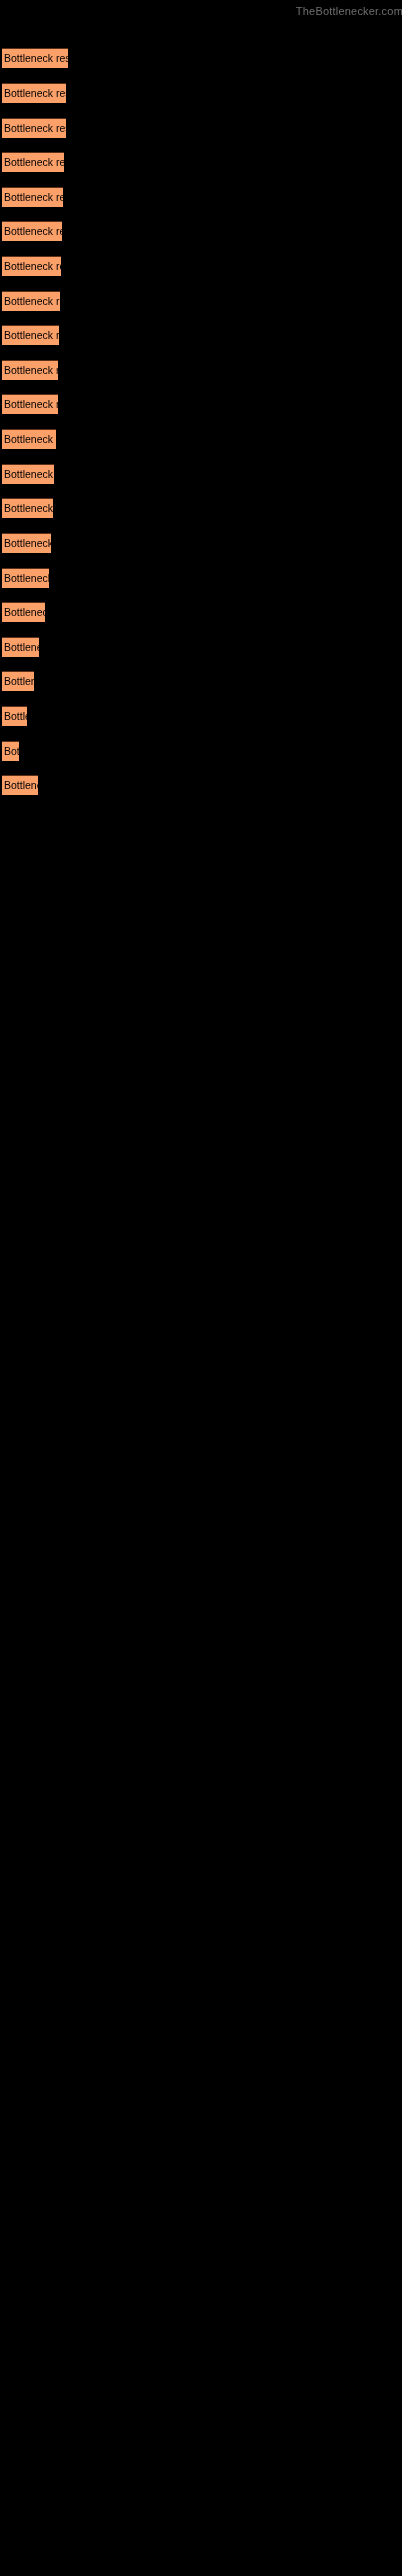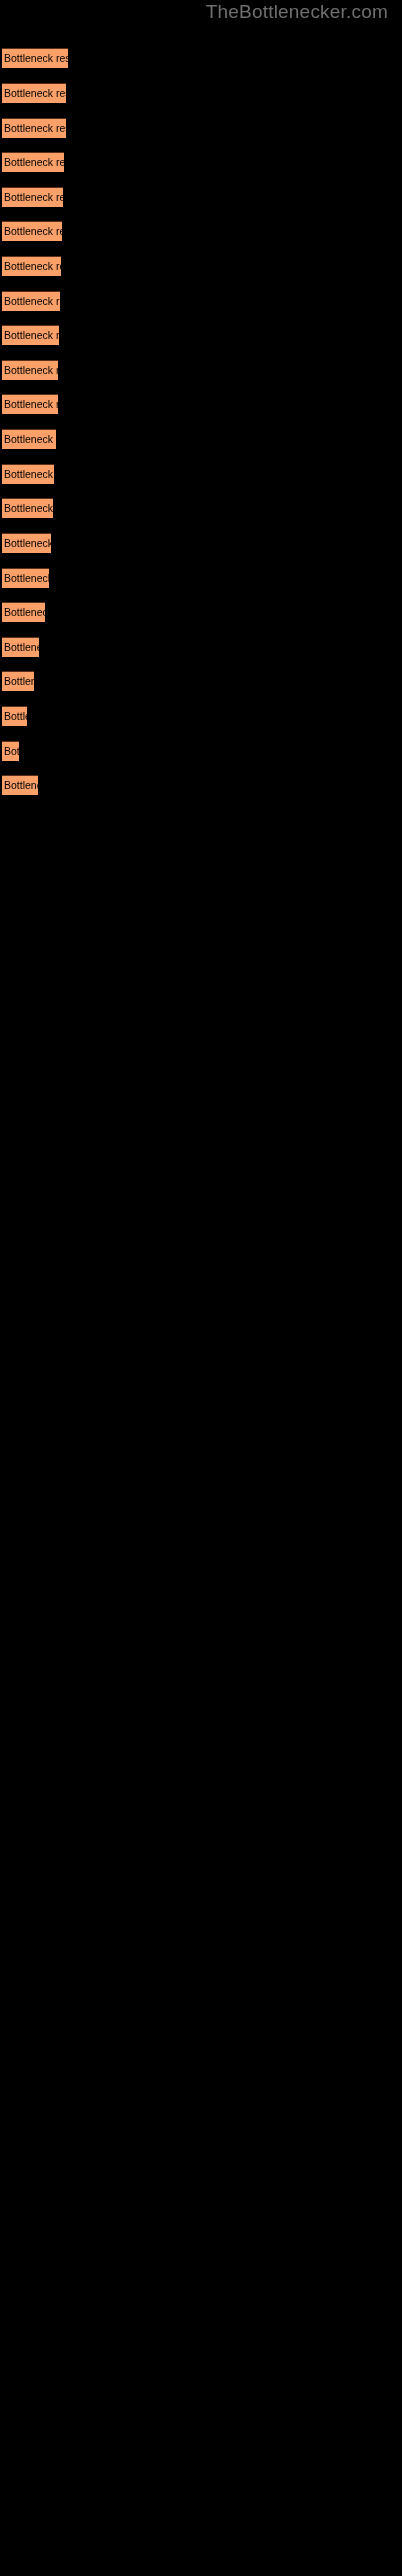--- a/index.html
+++ b/index.html
@@ -11,23 +11,23 @@
   body {
     width: 403px;
     height: 2576px;
     position: relative;
     overflow: hidden;
     font-family: "Liberation Sans", sans-serif;
   }
   #site-title {
     position: absolute;
     top: 1.6px;
-    right: 15px;
+    right: 0;
     color: #6f6f6f;
-    font-size: 19px;
+    font-size: 11px;
     font-family: "Liberation Sans", sans-serif;
     letter-spacing: 0.2px;
     white-space: nowrap;
     line-height: 19.3px;
   }
   #chart {
     position: absolute;
     left: 0;
     top: 0;
     width: 403px;

